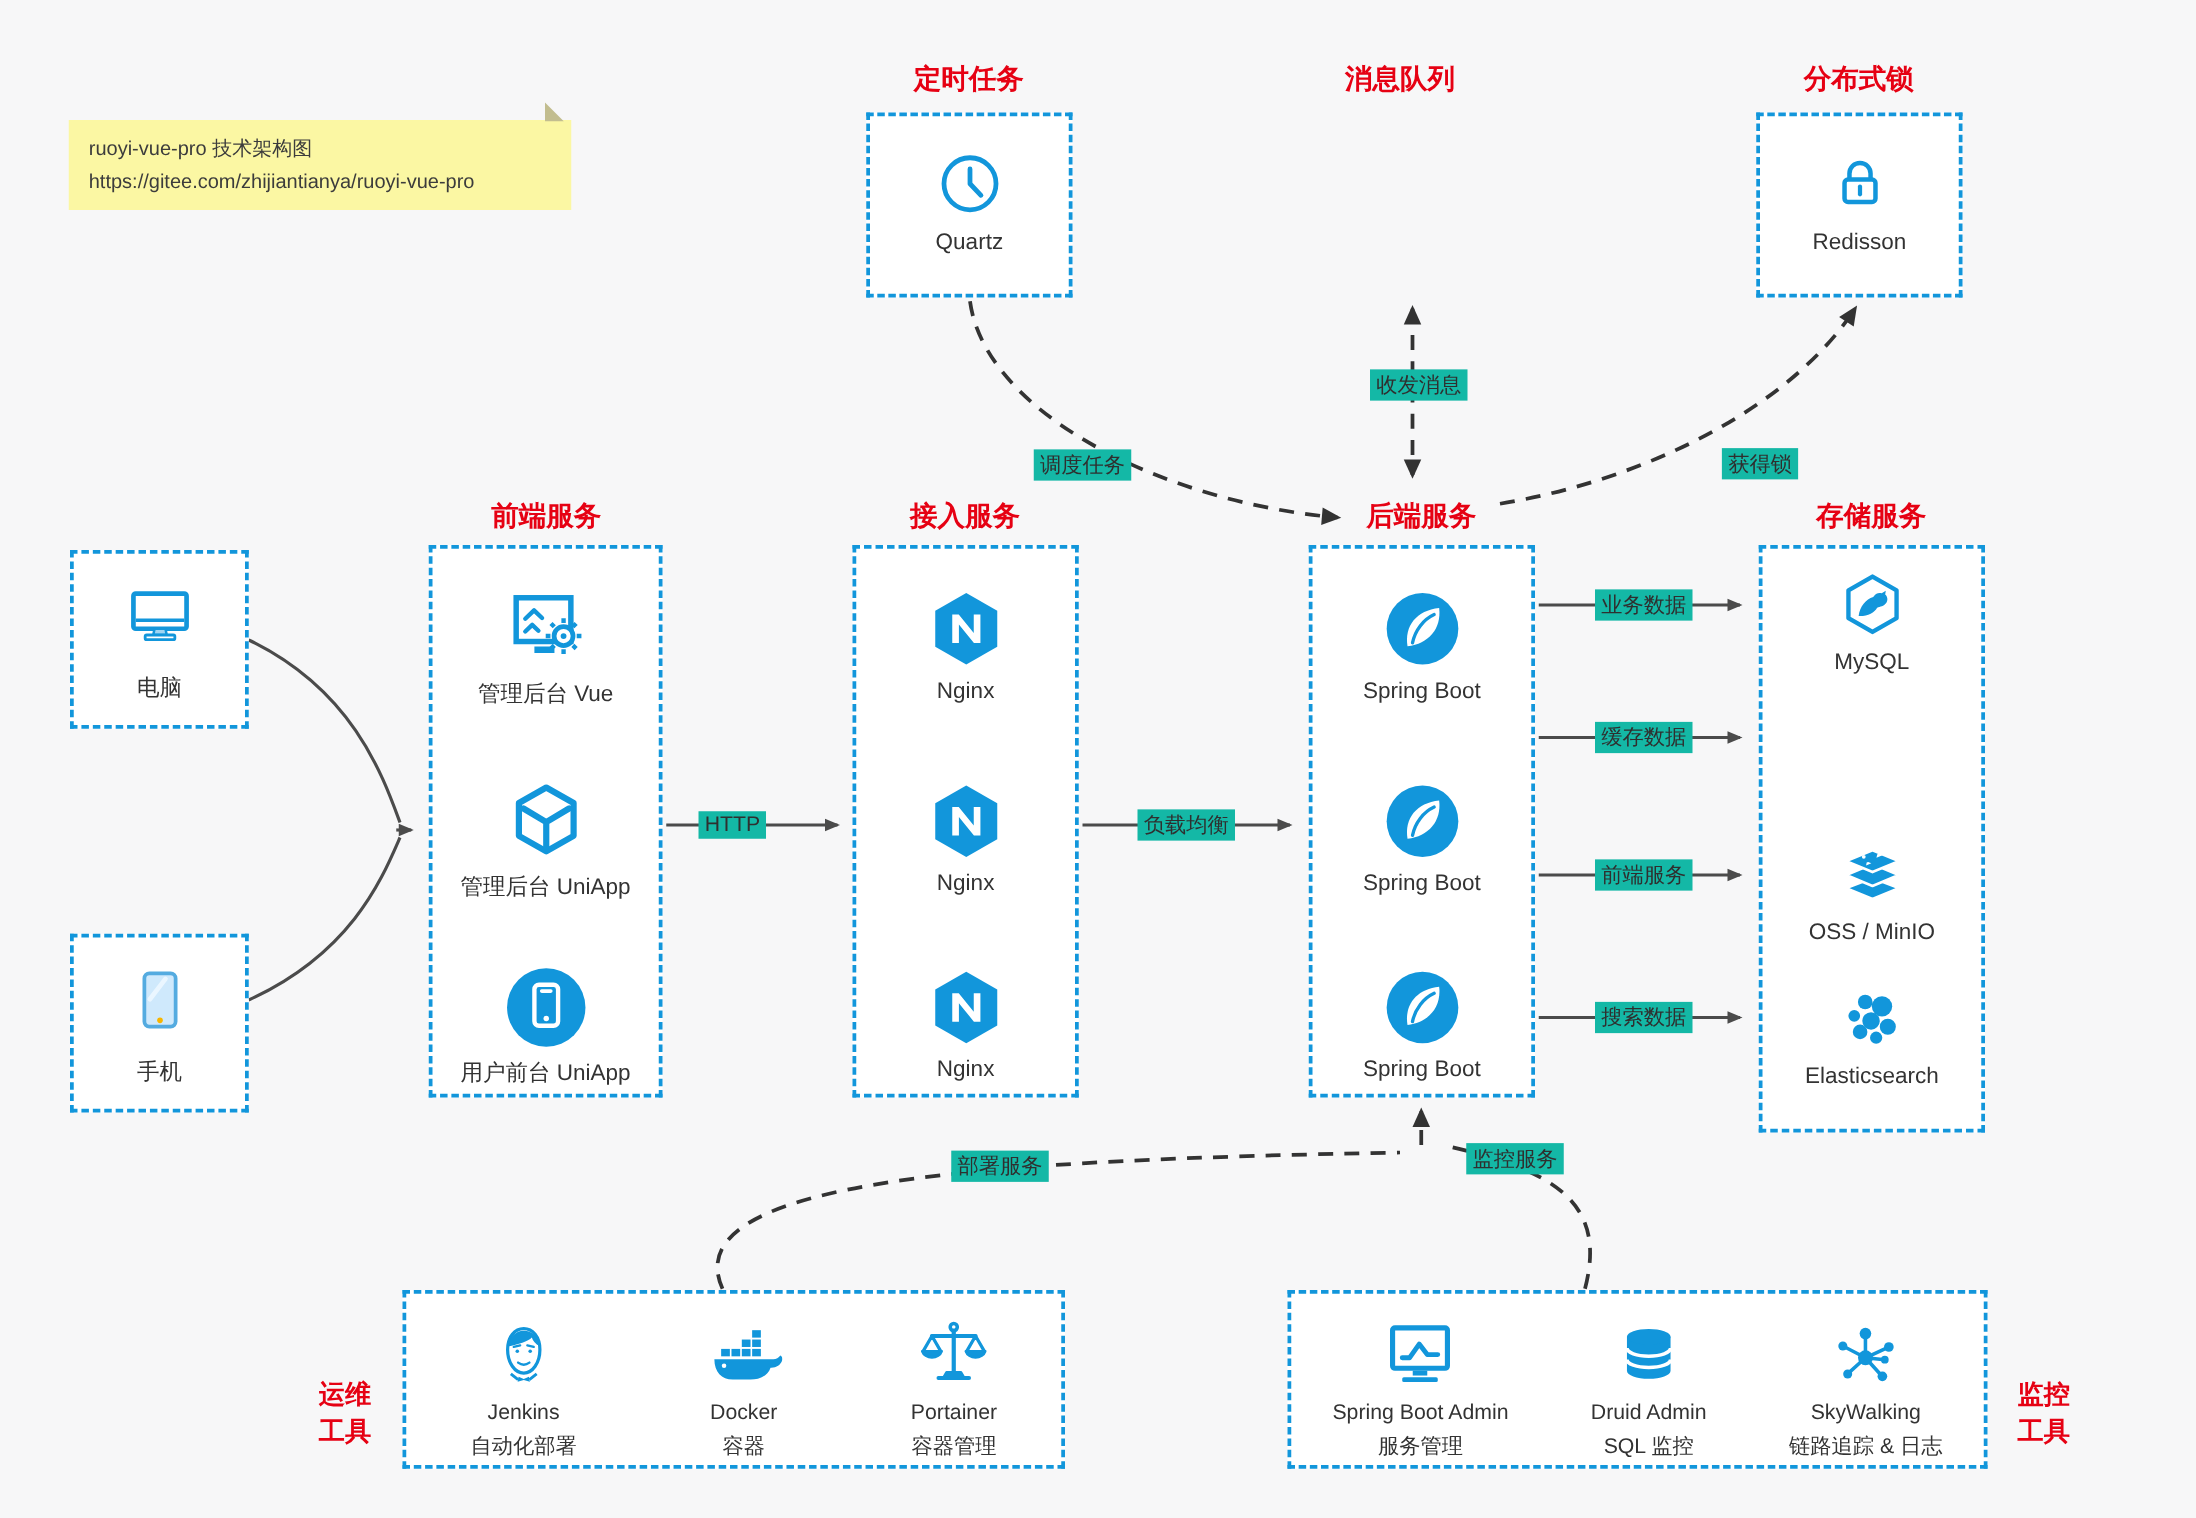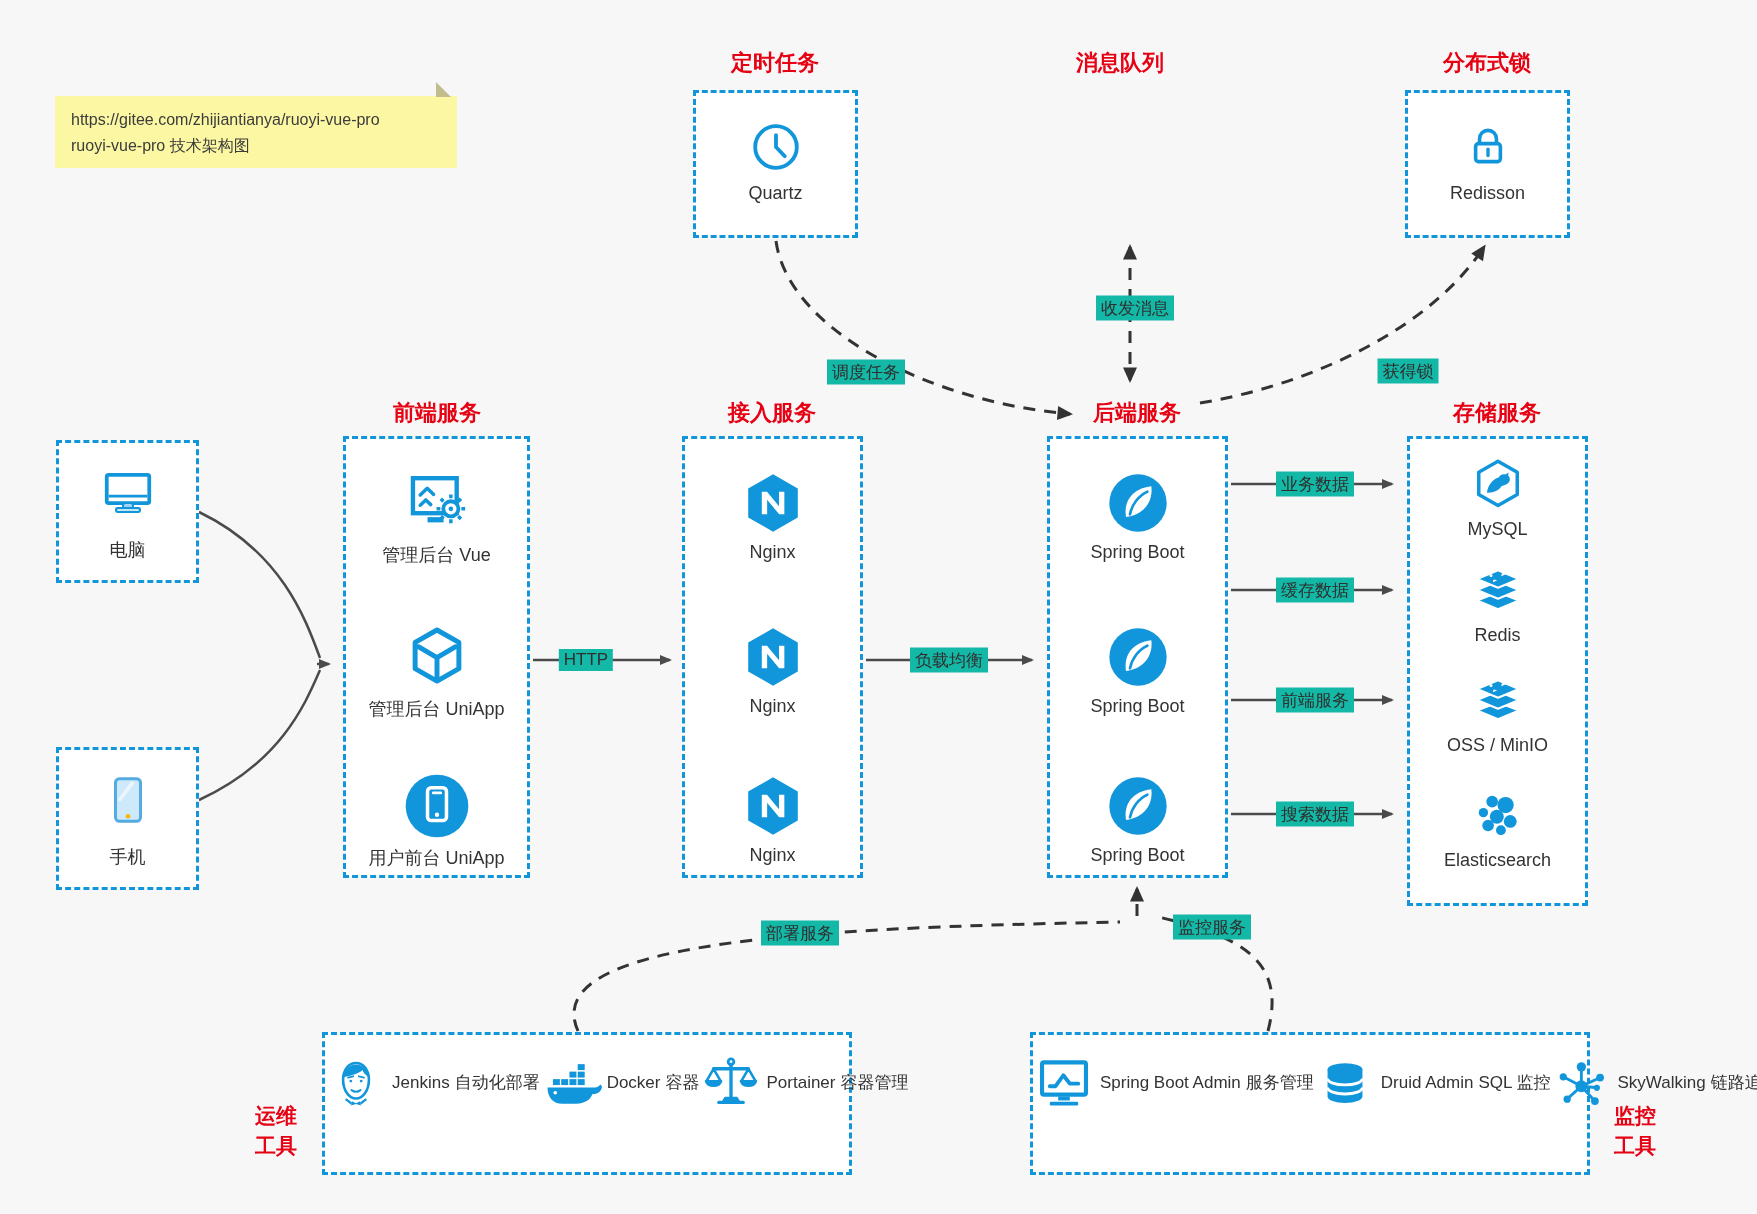--- a/index.html
+++ b/index.html
@@ -9,21 +9,21 @@
   .box{position:absolute;background:#fff;border:3px dashed #1296db;box-sizing:border-box;z-index:2;}
   .rtitle{position:absolute;z-index:4;width:180px;margin-left:-90px;text-align:center;
           color:#e60113;font-weight:700;font-size:22px;white-space:nowrap;}
   .sidelabel{position:absolute;z-index:4;width:66px;text-align:center;color:#e60113;
              font-weight:700;font-size:21px;line-height:1.45;margin-top:29px;}
   .vitem{position:absolute;left:0;width:100%;display:flex;flex-direction:column;align-items:center;gap:8px;}
   .ilabel{font-size:18px;color:#333;white-space:nowrap;line-height:1.1;}
   .topbox{display:flex;flex-direction:column;align-items:center;padding-top:27px;gap:10px;}
   .clientbox{display:flex;flex-direction:column;align-items:center;justify-content:center;gap:18px;}
   .hgroup{display:flex;flex-direction:row;justify-content:space-around;align-items:flex-start;padding-top:17px;}
-  .bitem{display:flex;flex-direction:row;align-items:center;gap:5px;}
+  .bitem{display:flex;flex-direction:column;align-items:center;gap:5px;}
   .bname{font-size:17px;color:#333;text-align:center;line-height:1.3;white-space:nowrap;}
   .chip{position:absolute;z-index:5;transform:translate(-50%,-50%);background:#14b8a6;
         padding:1px 5px;font-size:17px;color:#2f2f2f;white-space:nowrap;}
   .note{position:absolute;left:55px;top:96px;width:402px;height:72px;z-index:4;background:#fbf7a3;
         box-sizing:border-box;padding:11px 16px;font-size:16px;line-height:1.6;color:#3c3c3c;}
   .note div{white-space:nowrap;}
   .fold{position:absolute;right:6px;top:-14px;width:0;height:0;
         border-bottom:15px solid #c2bd8f;border-right:15px solid transparent;}
   .ic54{width:54px;height:54px;}
   .ic56{width:56px;height:56px;}
@@ -64,22 +64,22 @@
       <path d="M1130 247 V380" marker-start="url(#mB)" marker-end="url(#mB)"></path>
       <path d="M1200 403 C 1305 386, 1428 332, 1484 247" marker-end="url(#mB)"></path>
       <path d="M578 1031 C 538 942, 800 928, 1120 922"></path>
       <path d="M1268 1031 C 1286 962, 1244 936, 1154 916"></path>
       <path d="M1137 916 V889" marker-end="url(#mB)"></path>
     </g>
   </svg>
 
   <div class="note">
     <div class="fold"></div>
+    <div>ruoyi-vue-pro 技术架构图</div>
     <div>https://gitee.com/zhijiantianya/ruoyi-vue-pro</div>
-    <div>ruoyi-vue-pro 技术架构图</div>
   </div>
 
   <div class="rtitle" style="left:775px;top:48px">定时任务</div>
   <div class="rtitle" style="left:1120px;top:48px">消息队列</div>
   <div class="rtitle" style="left:1487px;top:48px">分布式锁</div>
   <div class="rtitle" style="left:437px;top:398px">前端服务</div>
   <div class="rtitle" style="left:772px;top:398px">接入服务</div>
   <div class="rtitle" style="left:1137px;top:398px">后端服务</div>
   <div class="rtitle" style="left:1497px;top:398px">存储服务</div>
 
@@ -203,35 +203,20 @@
     </div>
   </div>
 
   <div class="box" style="left:1407px;top:436px;width:181px;height:470px">
     <div class="vitem" style="top:17px">
       <svg class="ic56" viewBox="0 0 48 48">
         <path d="M24 4.5L40.5 14v19L24 42.5 7.5 33V14z" fill="none" stroke="#1296db" stroke-width="3" stroke-linejoin="round"></path>
         <path d="M14.5 31.5c.8-6.5 5-11.5 10-13 1.2-2.2 3.6-3.3 5.8-2.6l2.8-1.7-.4 2.6c1.7 1.4 2 4 .7 5.8-1.6 2.3-4.2 2.4-6.2 3.2-1.9 3.3-6.6 6-12.7 5.7z" fill="#1296db"></path>
       </svg>
       <div class="ilabel">MySQL</div>
-    </div>
-    <div class="vitem" style="top:123px">
-      <svg class="ic56" viewBox="0 0 48 48">
-        <g fill="#1296db" stroke="#fff" stroke-width="1.8" stroke-linejoin="round">
-          <path d="M24 26L42 33l-18 7.5L6 33z"></path>
-            <path d="M24 16.5L42 24l-18 7.5L6 24z"></path>
-            <path d="M24 7L42 14.5 24 22 6 14.5z"></path>
-        </g>
-        <g fill="#fff">
-            <path d="M28.5 9.2l2.8 1.1-4.6 1.9.6-2.4z"></path>
-            <circle cx="18" cy="11.5" r="1.3"></circle>
-            <path d="M21 15l2.2.9-3.6 1.5.4-1.9z"></path>
-          </g>
-      </svg>
-      <div class="ilabel">Redis</div>
     </div>
     <div class="vitem" style="top:233px">
       <svg class="ic56" viewBox="0 0 48 48">
         <g fill="#1296db" stroke="#fff" stroke-width="1.8" stroke-linejoin="round">
           <path d="M24 26L42 33l-18 7.5L6 33z"></path>
             <path d="M24 16.5L42 24l-18 7.5L6 24z"></path>
             <path d="M24 7L42 14.5 24 22 6 14.5z"></path>
         </g>
         <g fill="#fff">
             <path d="M28.5 9.2l2.8 1.1-4.6 1.9.6-2.4z"></path>

